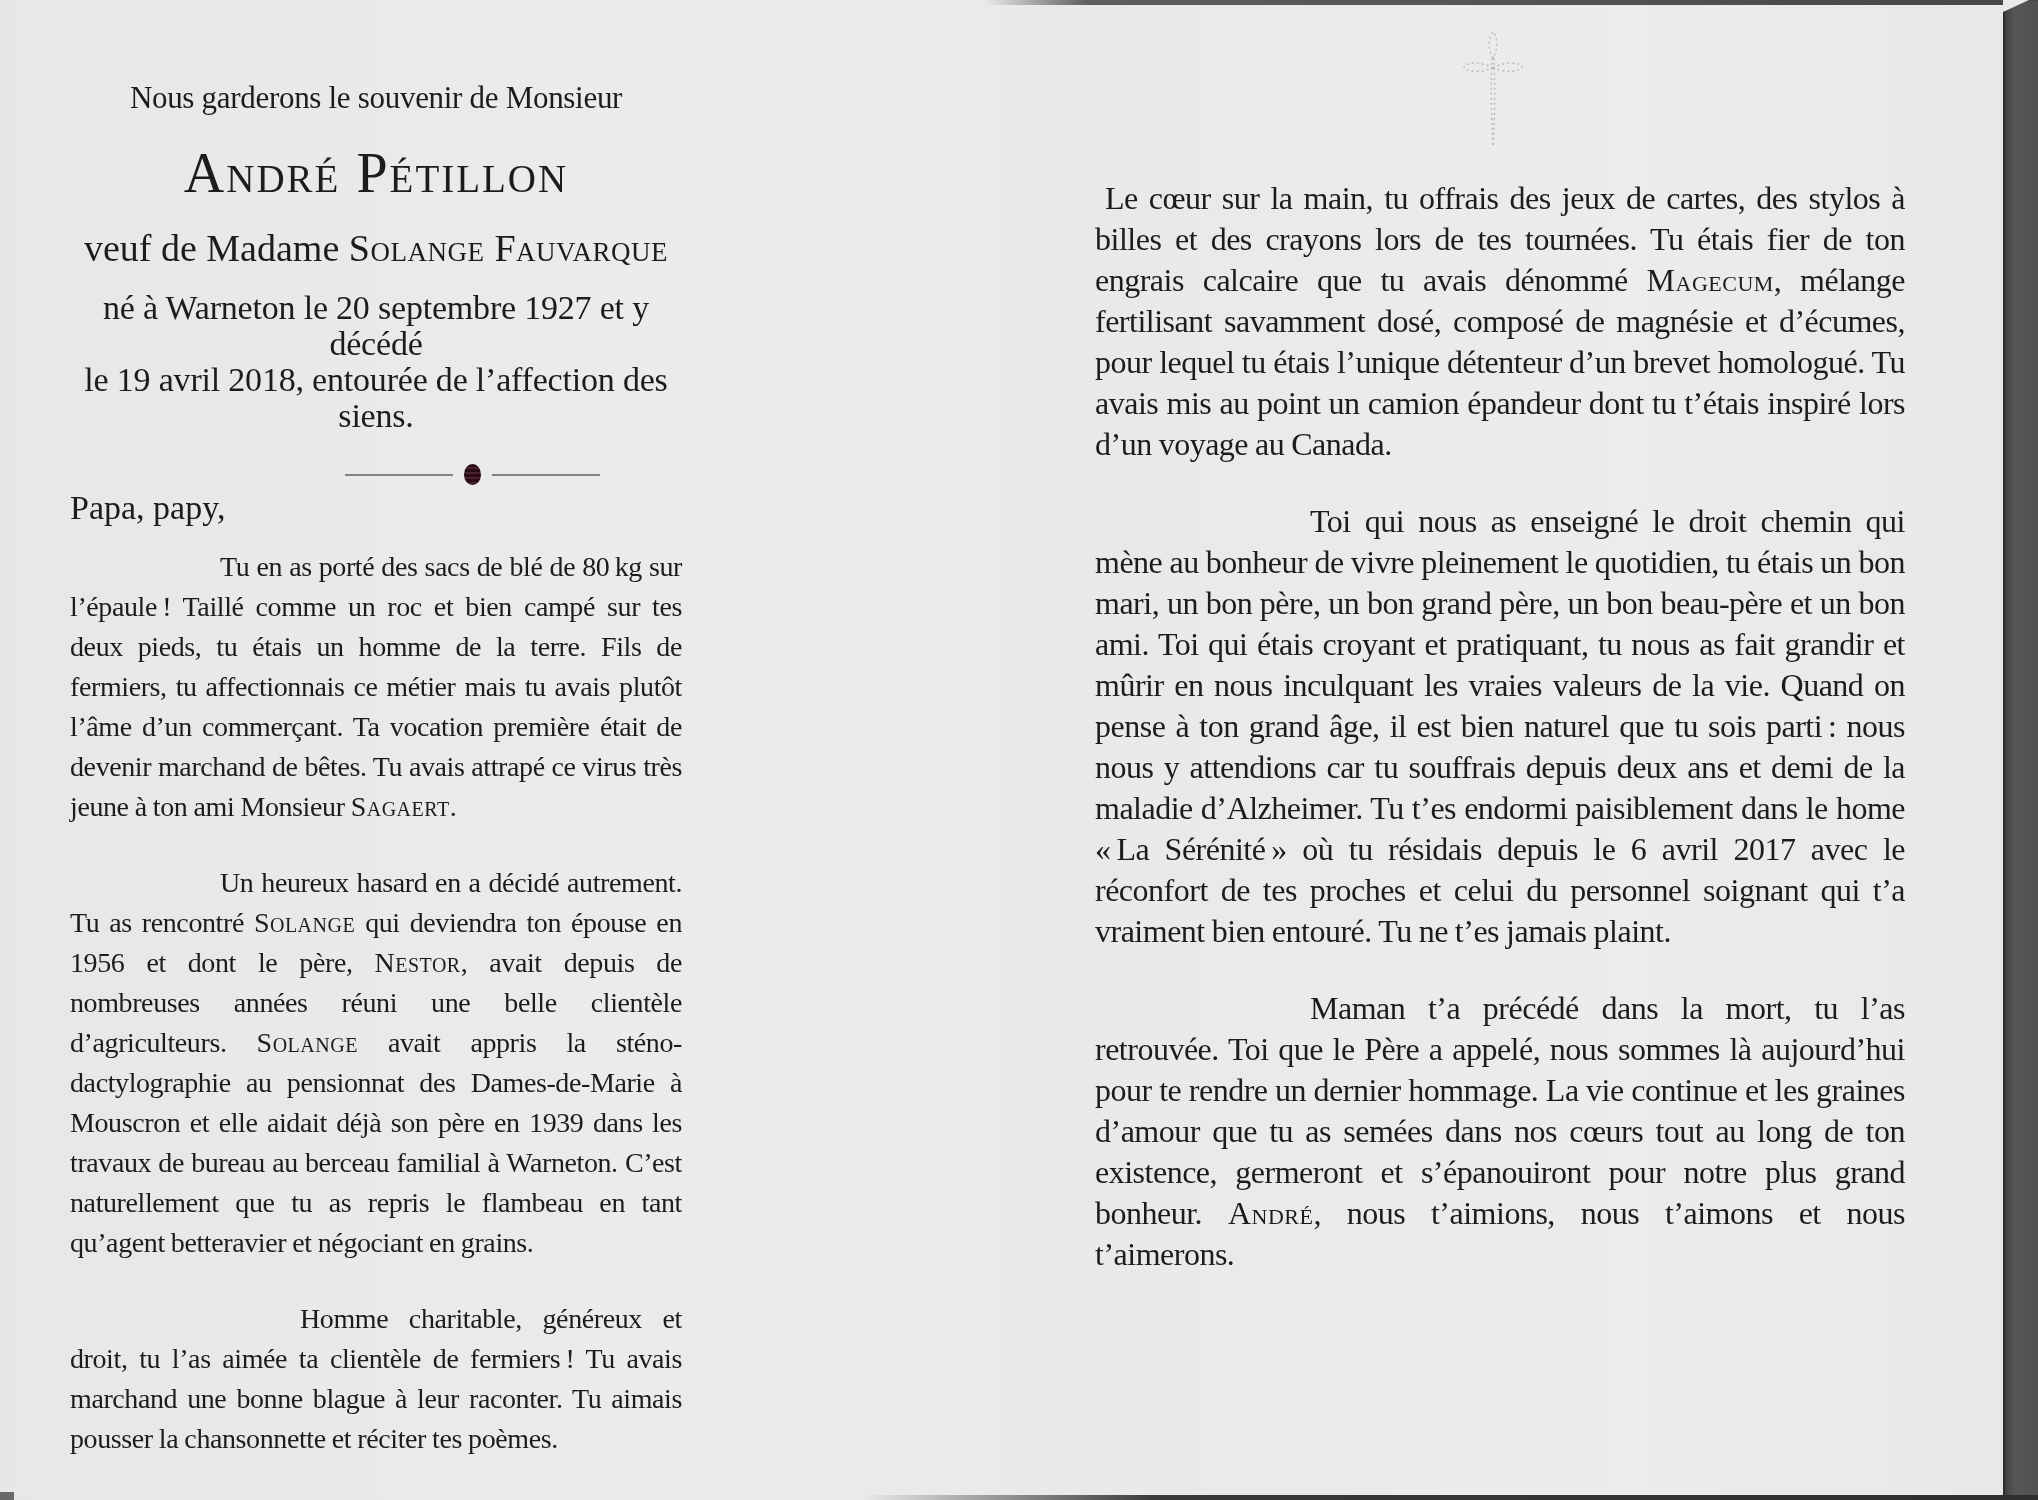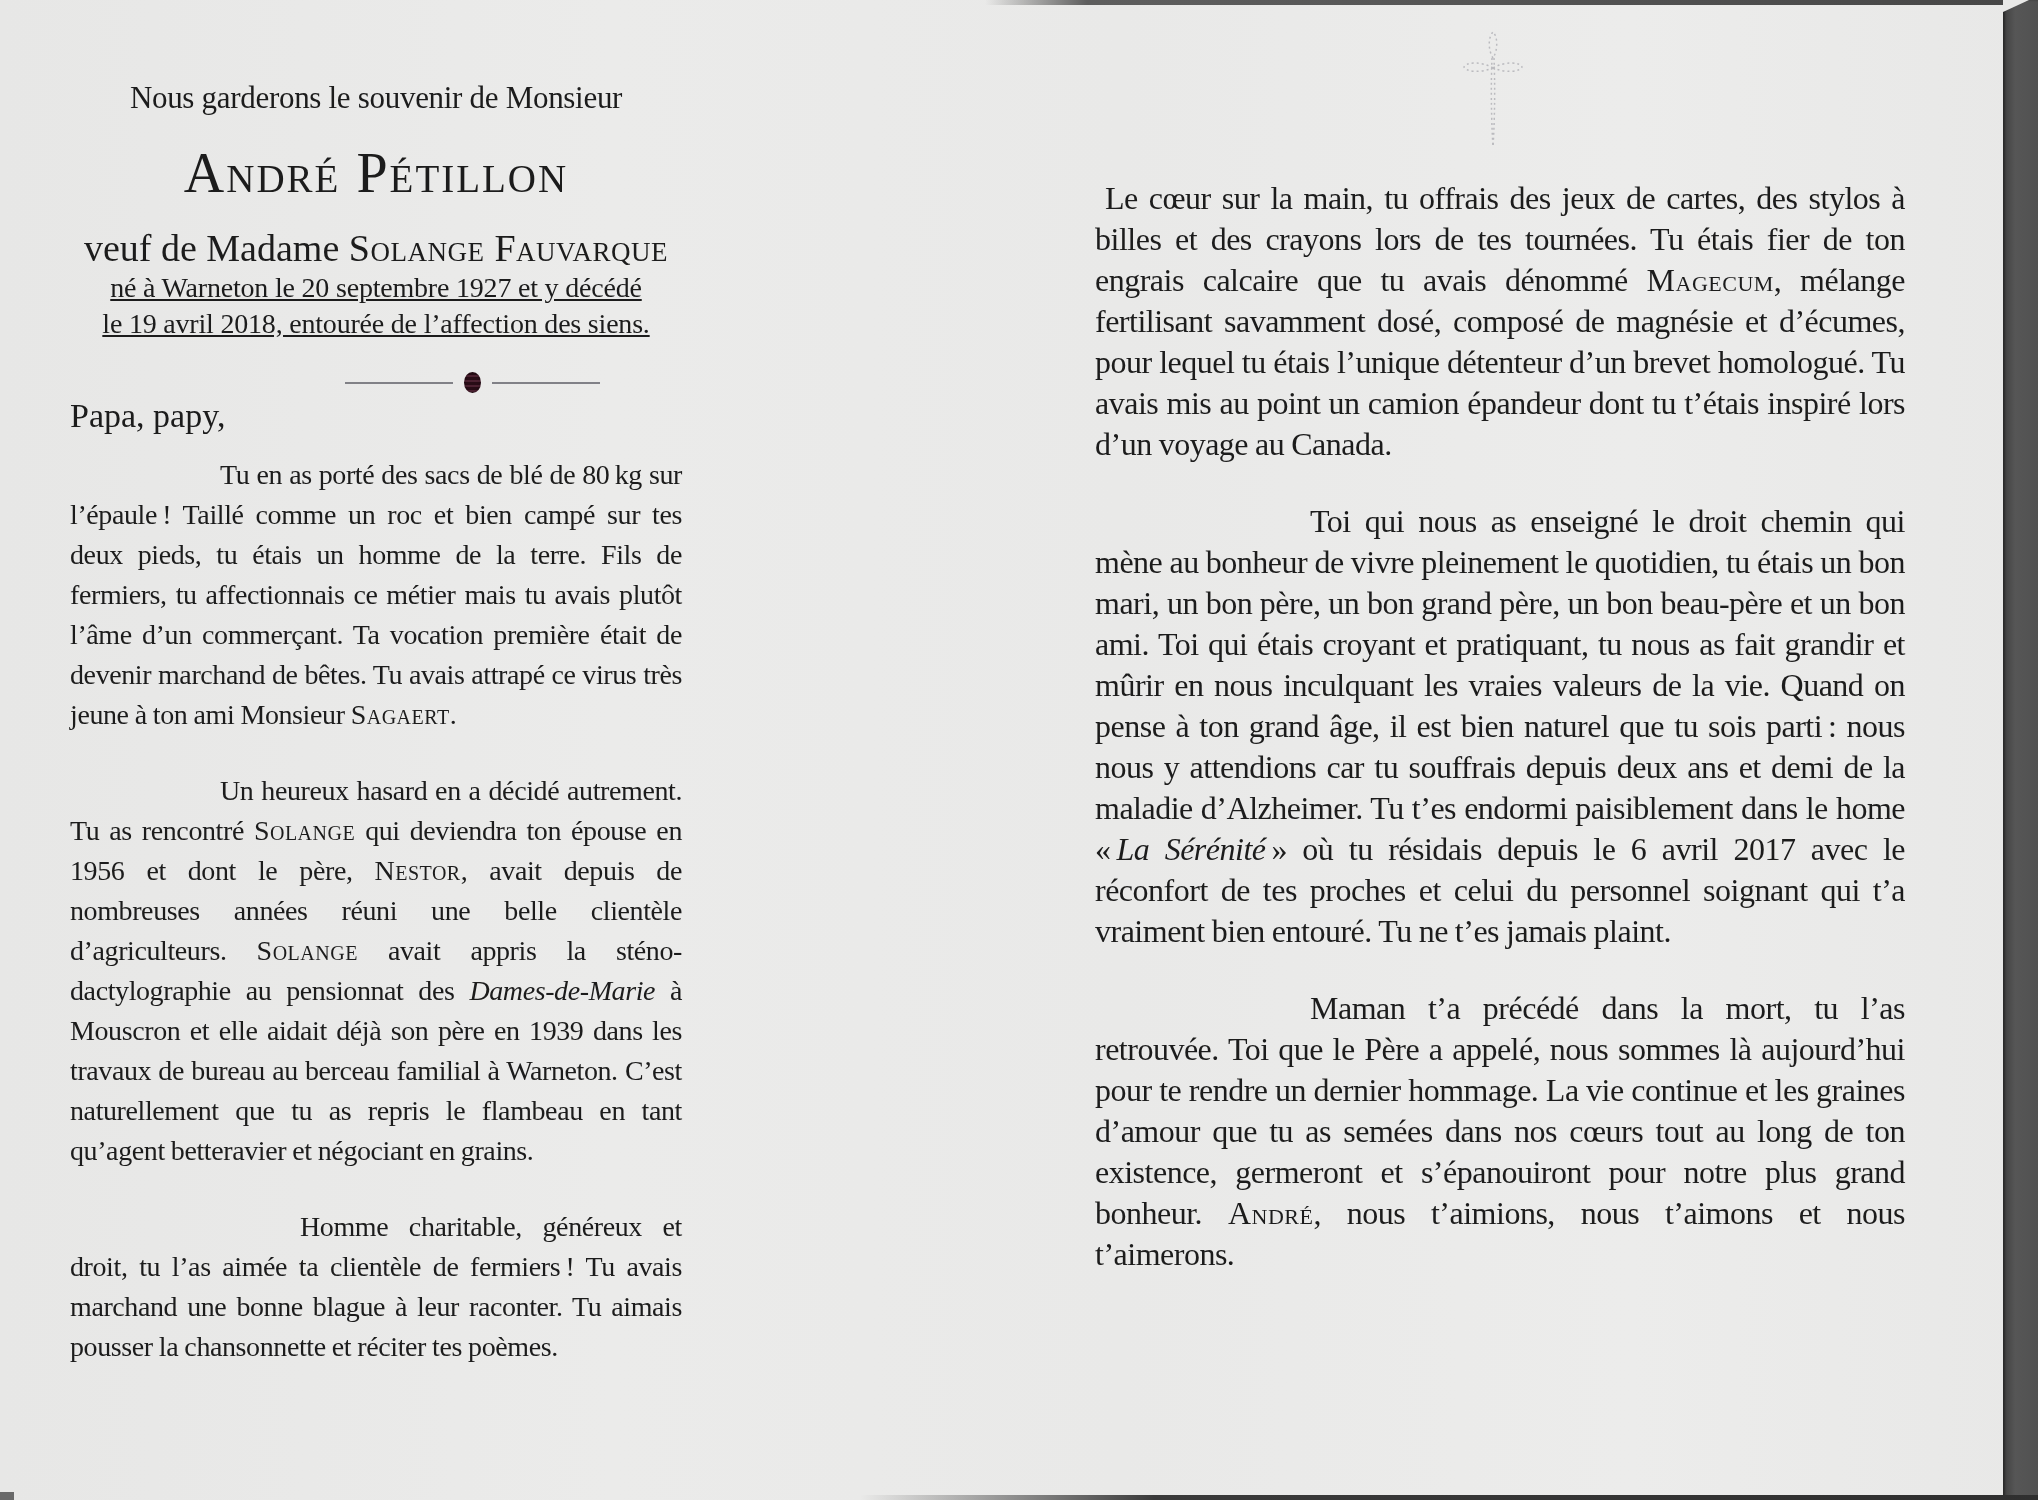--- a/index.html
+++ b/index.html
@@ -18,21 +18,21 @@
   .col{position:absolute;top:0;}
   .col-left{left:70px;width:612px;padding-top:80px;}
   .col-right{left:1095px;width:810px;padding-top:28px;}
 
   .intro{text-align:center;font-size:31px;letter-spacing:-.3px;line-height:36px;}
   .name{
     text-align:center;font-variant:small-caps;font-size:56px;line-height:86px;
     letter-spacing:2px;margin-top:14px;white-space:nowrap;
   }
   .subtitle{text-align:center;font-size:38px;line-height:44px;margin-top:10px;white-space:nowrap;}
-  .birth{text-align:center;font-size:28px;line-height:36px;letter-spacing:-.2px;text-decoration:underline;}
+  .birth{text-align:center;font-size:34px;line-height:36px;margin-top:20px;letter-spacing:-.2px;}
 
   .ornament{margin-top:30px;margin-left:275px;width:255px;height:21px;
     display:flex;align-items:center;gap:11px;}
   .ornament .line{flex:1;height:2px;background:var(--ornament_line_color);opacity:.75;}
   .ornament .dot{
     width:17px;height:21px;border-radius:50%;
     background:repeating-linear-gradient(180deg,#53293c 0 3px,#9d7184 3px 5px),var(--ornament_dot_color);
     background-blend-mode:multiply;background-color:var(--ornament_dot_color);
     box-shadow:inset 0 0 3px rgba(0,0,0,.45);
   }
@@ -40,21 +40,21 @@
   .salutation{font-size:34px;line-height:42px;margin-top:2px;}
 
   p.para{ text-align:justify; hyphens:auto; -webkit-hyphens:auto; }
   .col-left p.para{font-size:28px;line-height:40px;letter-spacing:-.4px;word-spacing:-.5px;margin-top:36px;text-indent:150px;}
   .col-left p.para.first{margin-top:18px;}
   .col-left p.para.indent-lg{text-indent:230px;}
   .col-right p.para{font-size:32px;line-height:41px;letter-spacing:-.5px;word-spacing:-.5px;margin-top:36px;text-indent:215px;}
   .col-right p.para.first{margin-top:26px;text-indent:10px;}
 
   .seg-sc{font-variant:small-caps;letter-spacing:.5px;}
-  .seg-it{font-style:italic;}
+  .seg-it{}
 
   .cross-wrap{height:124px;}
   .cross-wrap svg{display:block;margin-left:366px;}
 
   .edge-top{position:absolute;left:985px;top:0;width:1020px;height:5px;
     background:linear-gradient(to right,rgba(70,70,70,0),rgba(70,70,70,.85) 10%,#474747);}
   .edge-right{position:absolute;left:2003px;top:0;width:35px;height:1500px;
     background:linear-gradient(to right,#3f3f3f,var(--edge_color) 35%,#515151 100%);
     box-shadow:inset 2px 0 2px rgba(0,0,0,.35);}
   .edge-right .notch{position:absolute;left:0;top:0;width:26px;height:12px;

